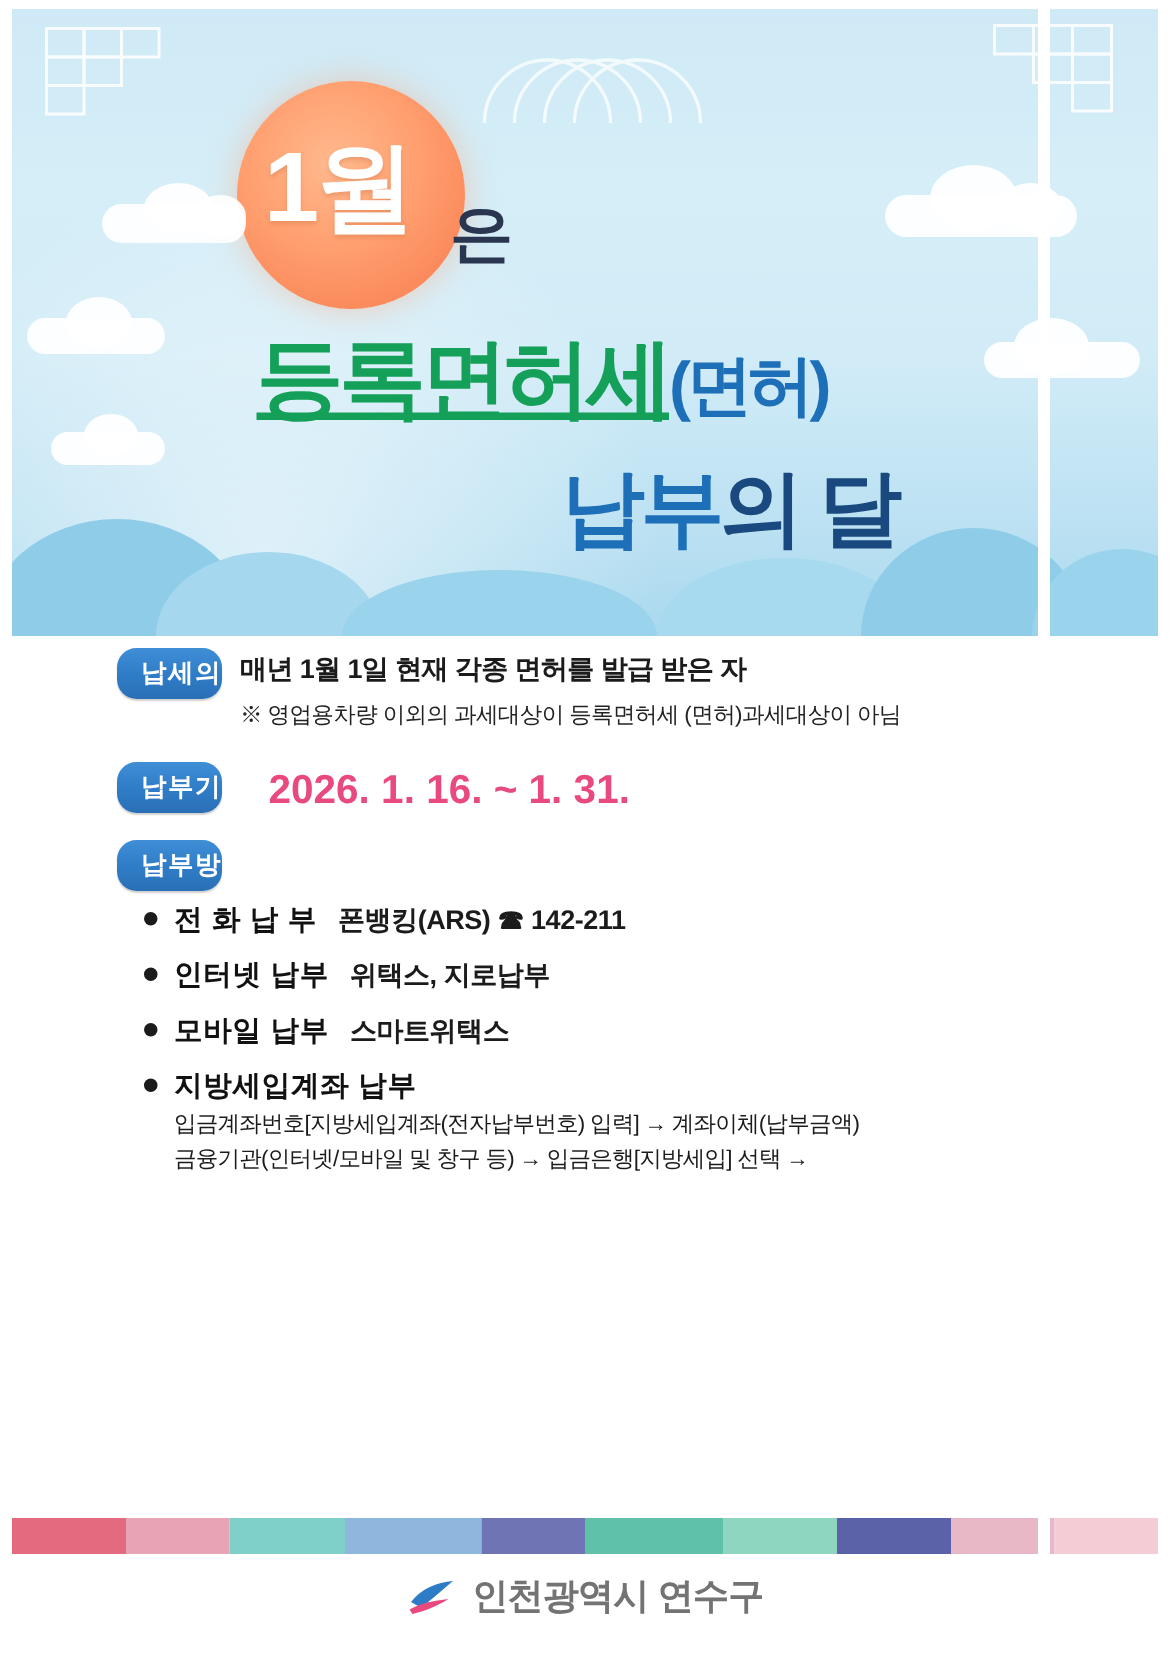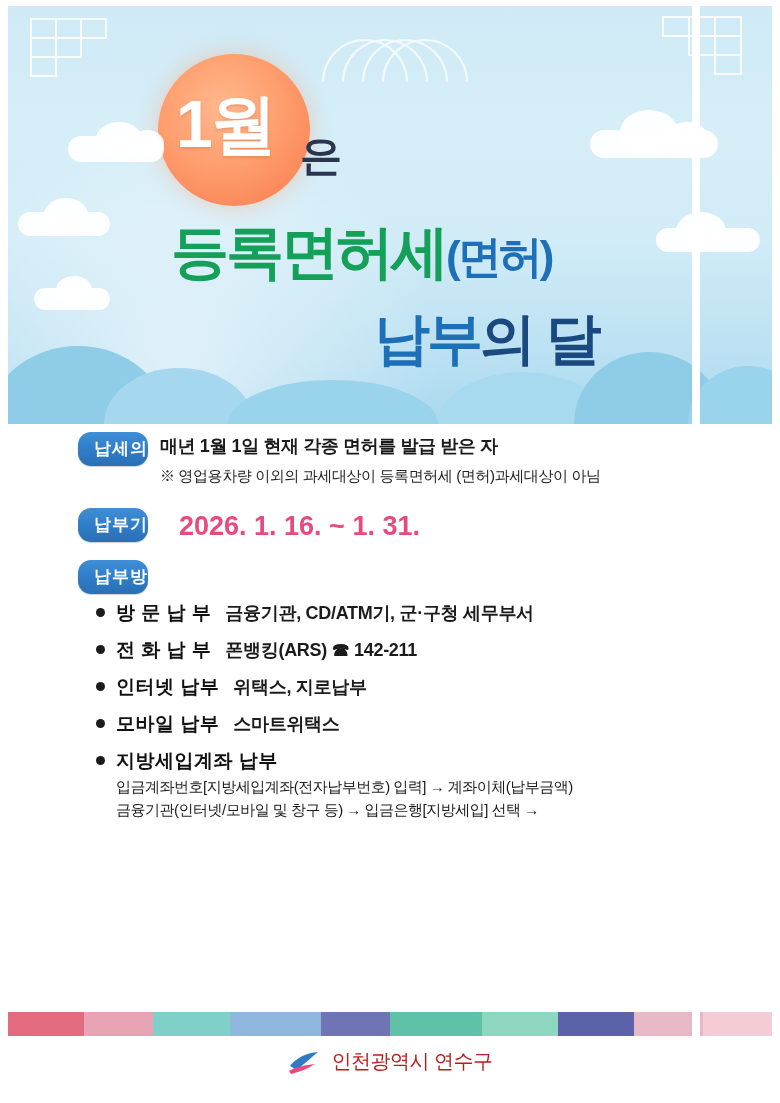--- a/index.html
+++ b/index.html
@@ -101,21 +101,21 @@
   }
   .t-line2 {
     position: absolute;
     left: 163px;
     top: 208px;
     font-size: 58px;
     font-weight: 700;
     letter-spacing: -3px;
     white-space: nowrap;
   }
-  .t-line2 .g { color: #15a05a; }
+  .t-line2 .g { color: #15a05a; text-decoration: underline; }
   .t-line2 .paren { color: #1d6fb8; font-size: 44px; }
   .t-line3 {
     position: absolute;
     left: 366px;
     top: 296px;
     font-size: 56px;
     font-weight: 700;
     letter-spacing: -3px;
     white-space: nowrap;
   }
@@ -251,23 +251,23 @@
     display: inline-flex;
     align-items: center;
     gap: 10px;
   }
   .logo-mark {
     width: 34px;
     height: 26px;
     position: relative;
   }
   .footer-name {
-    font-size: 20px;
-    font-weight: 400;
-    color: #b91c1c;
+    font-size: 24px;
+    font-weight: 700;
+    color: #737373;
     letter-spacing: -0.5px;
   }
   .edge-l, .edge-r {
     position: absolute;
     top: 0;
     width: 8px;
     height: 1103px;
     background: #ffffff;
   }
   .edge-l { left: 0; }
@@ -374,25 +374,20 @@
       <div class="period-value">2026. 1. 16. ~ 1. 31.</div>
     </div>
 
     <div class="row" style="margin-top:18px;">
       <div class="tag-wrap">
         <div class="tag">납부방법</div>
       </div>
     </div>
 
     <div class="methods">
-      <div class="m-item">
-        <span class="bullet"></span>
-        <span class="m-label">방 문 납 부</span>
-        <span class="m-value">금융기관, CD/ATM기, 군·구청 세무부서</span>
-      </div>
       <div class="m-item">
         <span class="bullet"></span>
         <span class="m-label">전 화 납 부</span>
         <span class="m-value">폰뱅킹(ARS) ☎ 142-211</span>
       </div>
       <div class="m-item">
         <span class="bullet"></span>
         <span class="m-label">인터넷 납부</span>
         <span class="m-value">위택스, 지로납부</span>
       </div>

